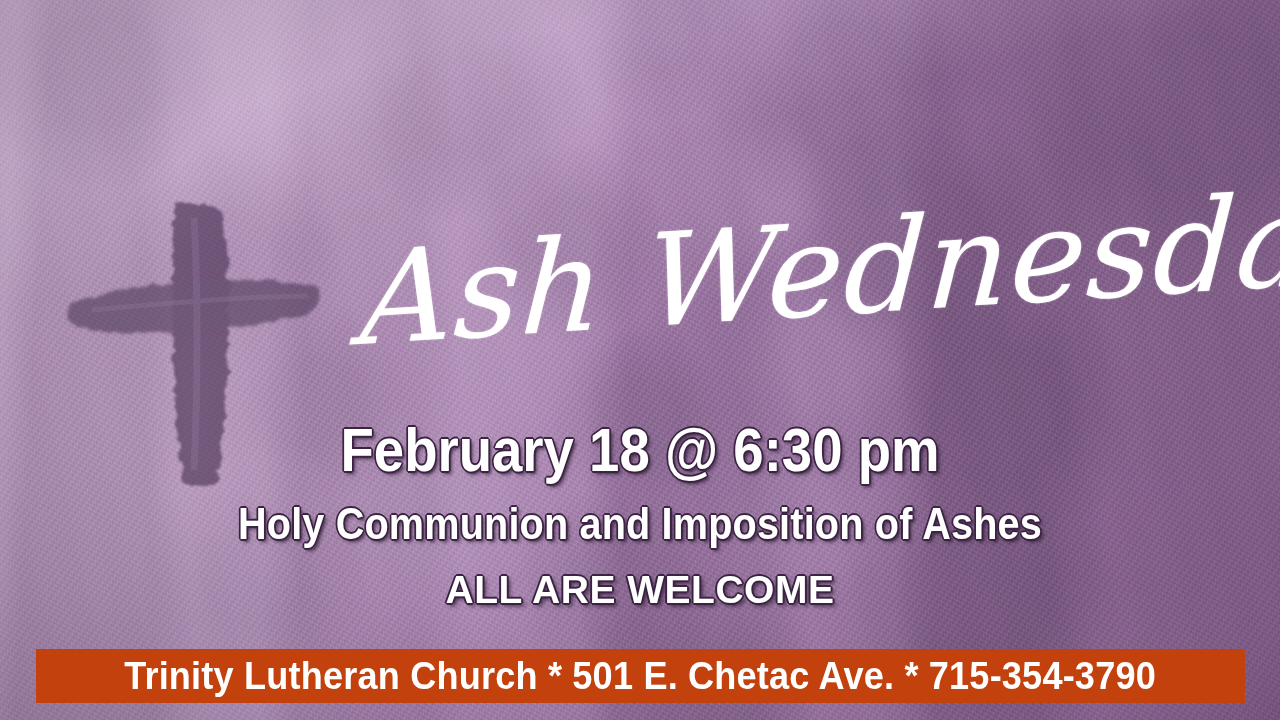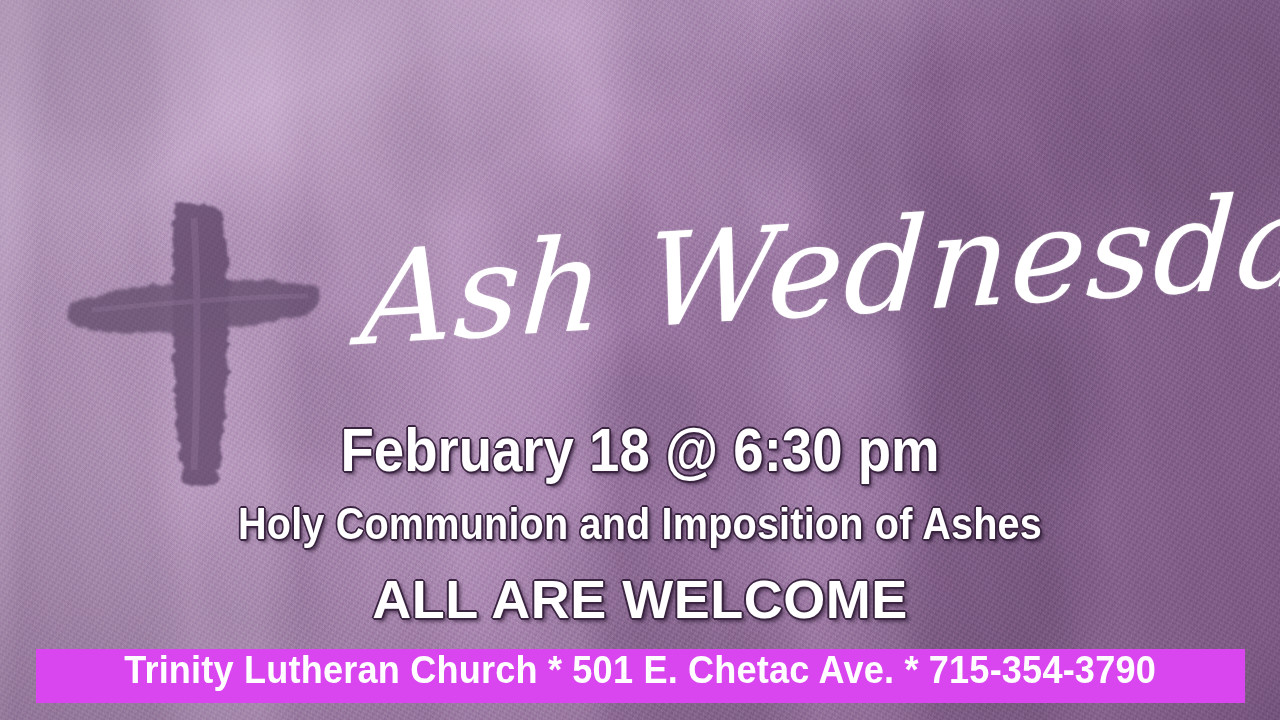--- a/index.html
+++ b/index.html
@@ -143,31 +143,32 @@
     white-space: nowrap;
     text-shadow:
       -1px -1px 0 #3b2442,  1px -1px 0 #3b2442,
       -1px  1px 0 #3b2442,  1px  1px 0 #3b2442,
       -2px  0   0 #3b2442,  2px  0   0 #3b2442,
        0   -2px 0 #3b2442,  0    2px 0 #3b2442,
        3px  3px 4px rgba(35,18,42,.75);
   }
   .line-date    { top: 414px; font-size: 62px; letter-spacing: 0px; transform: scaleX(.88); }
   .line-sub     { top: 499px; font-size: 44px; letter-spacing: .2px; transform: scaleX(.90); }
-  .line-welcome { top: 568px; font-size: 54px; letter-spacing: .5px; transform: scaleX(1); }
+  .line-welcome { top: 568px; font-size: 39px; letter-spacing: .5px; transform: scaleX(1); }
 
   
   .footer-bar {
     position: absolute;
     left: 36px;
     top: 649px;
     width: 1209px;
     height: 54px;
-    background: #d946ef;
+    background: #c2410c;
     display: flex;
+    align-items: center;
     justify-content: center;
   }
   .footer-text {
     color: #ffffff;
     font-family: "Liberation Sans Narrow", "Liberation Sans", sans-serif;
     font-weight: 700;
     font-size: 38px;
     letter-spacing: .2px;
     white-space: nowrap;
     transform: scaleX(.95);

